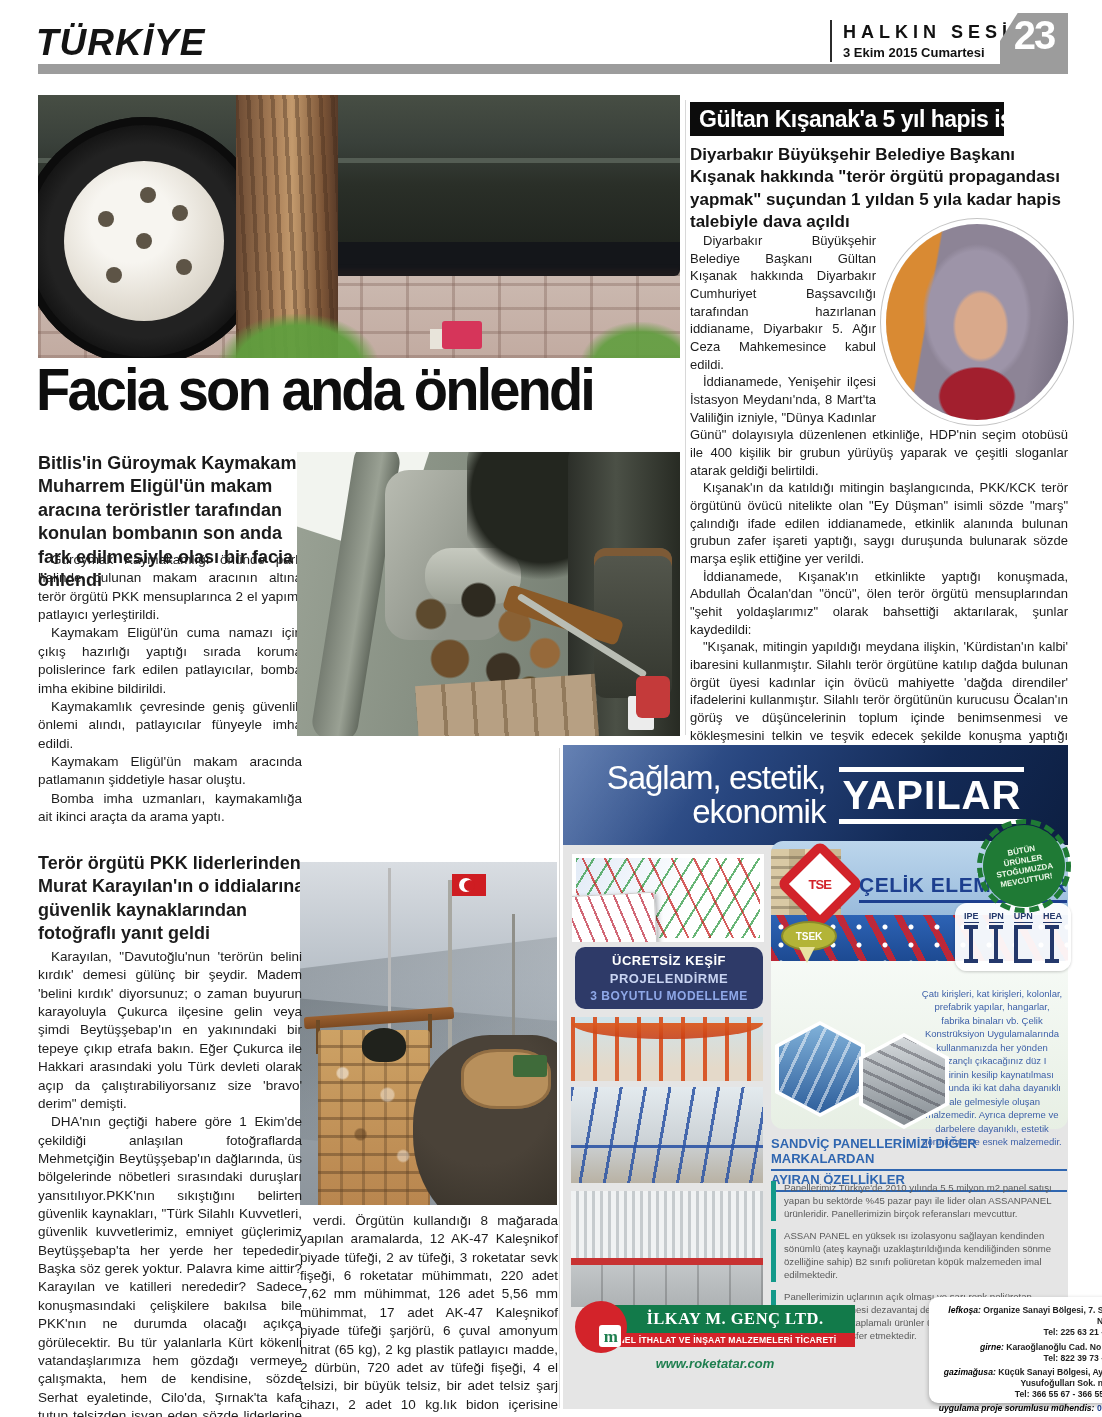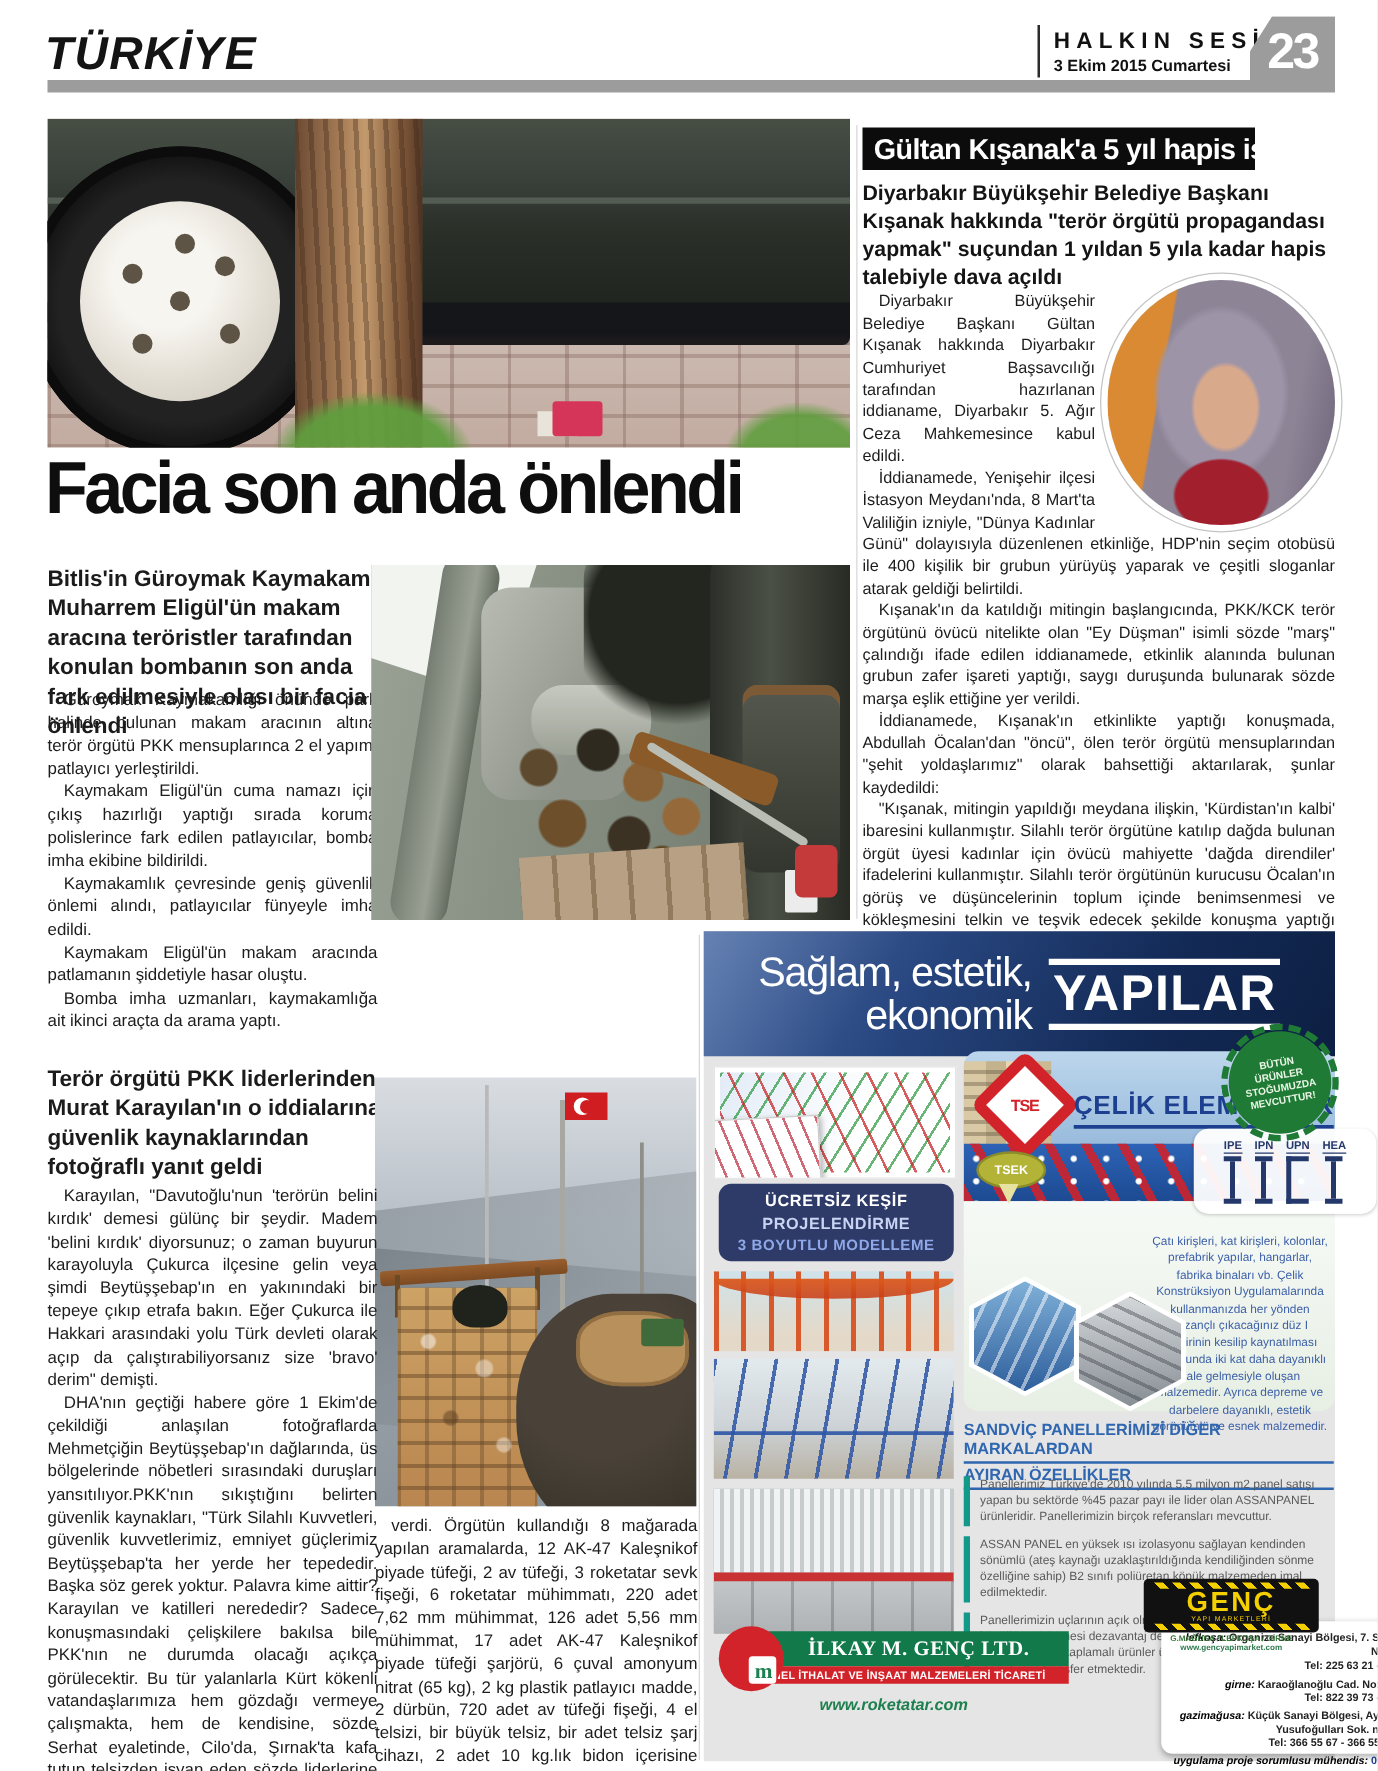--- a/index.html
+++ b/index.html
@@ -8,21 +8,21 @@
   .abs{position:absolute;}
 
   
   .masthead{left:36px;top:22px;font-size:37px;font-weight:bold;font-style:italic;letter-spacing:1px;color:#141414;}
   .header-rule{left:38px;top:64px;width:1030px;height:10px;background:#9c9c9c;}
   .paper-block-line{left:830px;top:20px;width:2px;height:42px;background:#2b2b2b;}
   .paper-name{left:843px;top:22px;font-size:18px;font-weight:bold;letter-spacing:5px;color:#111;}
   .paper-date{left:843px;top:45px;font-size:13px;font-weight:bold;color:#111;}
   .page-num{left:1000px;top:13px;width:68px;height:51px;background:#9c9c9c;
             clip-path:polygon(26% 0,100% 0,100% 100%,0 100%,0 55%);
-            display:flex;align-items:flex-end;justify-content:center;}
+            display:flex;align-items:flex-start;justify-content:center;}
   .page-num span{color:#fff;font-size:40px;font-weight:bold;letter-spacing:-2px;}
 
   
   .photo1{left:38px;top:95px;width:642px;height:263px;overflow:hidden;background:#c9b9ae;}
   .p1-car{position:absolute;left:0;top:0;width:100%;height:62%;
           background:linear-gradient(#474e44 0%,#39403a 30%,#2a2f28 55%,#1e221d 100%);}
   .p1-trim{position:absolute;left:0;top:24%;width:100%;height:5px;background:#5d665c;opacity:.8;}
   .p1-skirt{position:absolute;left:0;top:56%;width:100%;height:13%;background:#14161a;border-radius:0 0 6px 6px;}
   .p1-pave{position:absolute;left:0;top:69%;width:100%;height:31%;
            background:
@@ -202,21 +202,21 @@
   .tse-diamond{position:absolute;left:226px;top:108px;width:44px;height:44px;background:#fff;border:9px solid #d2232a;
                border-radius:8px;transform:rotate(45deg);display:flex;align-items:center;justify-content:center;z-index:4;}
   .tse-diamond span{transform:rotate(-45deg);color:#d2232a;font-weight:bold;font-size:13px;letter-spacing:-1px;}
   .celik-heading{position:absolute;left:296px;top:128px;color:#1d3f8f;font-size:21px;font-weight:bold;letter-spacing:.5px;
                border-bottom:3px solid #1d3f8f;padding-bottom:3px;z-index:4;white-space:nowrap;}
   .tsek{position:absolute;left:218px;top:176px;width:52px;height:26px;background:#b3b437;border:2px solid #8a8b2a;border-radius:50%;
         display:flex;align-items:center;justify-content:center;z-index:4;}
   .tsek span{color:#fff;font-weight:bold;font-size:10px;}
   .tsek-rib{position:absolute;left:236px;top:202px;width:16px;height:16px;background:#e8e2a0;clip-path:polygon(0 0,100% 0,50% 100%);z-index:4;}
   .beams-box{position:absolute;left:392px;top:158px;width:108px;height:64px;background:rgba(255,255,255,.94);border-radius:12px;
-             display:flex;align-items:center;justify-content:space-around;padding:2px 19px;z-index:4;box-shadow:0 1px 3px rgba(0,0,0,.2);}
+             display:flex;align-items:center;justify-content:space-around;padding:2px 4px;z-index:4;box-shadow:0 1px 3px rgba(0,0,0,.2);}
   .beam{display:flex;flex-direction:column;align-items:center;gap:2px;}
   .beam b{font-size:9px;color:#24386b;border-bottom:1.5px solid #24386b;padding-bottom:1px;}
   .beam i{width:14px;height:30px;font-style:normal;
           border-top:4px solid #24386b;border-bottom:4px solid #24386b;
           background:linear-gradient(90deg,transparent 0 5px,#24386b 5px 9px,transparent 9px);}
   .beam i.cshape{border-left:4px solid #24386b;background:none;}
   .celik-wash{position:absolute;left:208px;top:216px;width:297px;height:168px;border-radius:0 0 12px 12px;
               background:linear-gradient(#f6faf6,#e7efe4);}
   .celik-par{position:absolute;left:356px;top:242px;width:146px;font-size:9.5px;line-height:1.42;color:#3c5fa8;text-align:center;}
   .hex{position:absolute;width:90px;height:96px;clip-path:polygon(50% 0,100% 25%,100% 75%,50% 100%,0 75%,0 25%);background:#fff;
@@ -446,30 +446,20 @@
       <div class="l1">SANDVİÇ PANELLERİMİZİ DİĞER MARKALARDAN</div>
       <span class="l2">AYIRAN ÖZELLİKLER</span>
     </div>
 
     <div class="bullets">
       <div class="bullet">Panellerimiz Türkiye'de 2010 yılında 5.5 milyon m2 panel satışı yapan bu sektörde %45 pazar payı ile lider olan ASSANPANEL ürünleridir. Panellerimizin birçok referansları mevcuttur.</div>
       <div class="bullet">ASSAN PANEL en yüksek ısı izolasyonu sağlayan kendinden sönümlü (ateş kaynağı uzaklaştırıldığında kendiliğinden sönme özelliğine sahip) B2 sınıfı poliüretan köpük malzemeden imal edilmektedir.</div>
       <div class="bullet">Panellerimizin uçlarının açık olması ve sarı renk poliüretan köpüğün görünmesi dezavantaj değil bir avantajdır, çünkü önü yani köpük yeri kaplamalı ürünler üst saçtan alt saça yani dışardan içeriye ısıyı transfer etmektedir.</div>
     </div>
 
-    <div class="genc">
-      <div class="box">
-        <div class="hz"></div>
-        <div class="nm">GENÇ</div>
-        <div class="tg">YAPI MARKETLERİ</div>
-        <div class="hz"></div>
-      </div>
-      <div class="cities">G.MAĞUSA / LEFKOŞA / GİRNE</div>
-      <div class="url">www.gencyapimarket.com</div>
-    </div>
 
     <div class="ilkay">
       <div class="ilkay-mark">
           <span>m</span>
         </div>
       <div class="ilkay-green">İLKAY M. GENÇ LTD.</div>
       <div class="ilkay-red">GENEL İTHALAT VE İNŞAAT MALZEMELERİ TİCARETİ</div>
       <div class="ilkay-url">www.roketatar.com</div>
     </div>
 

